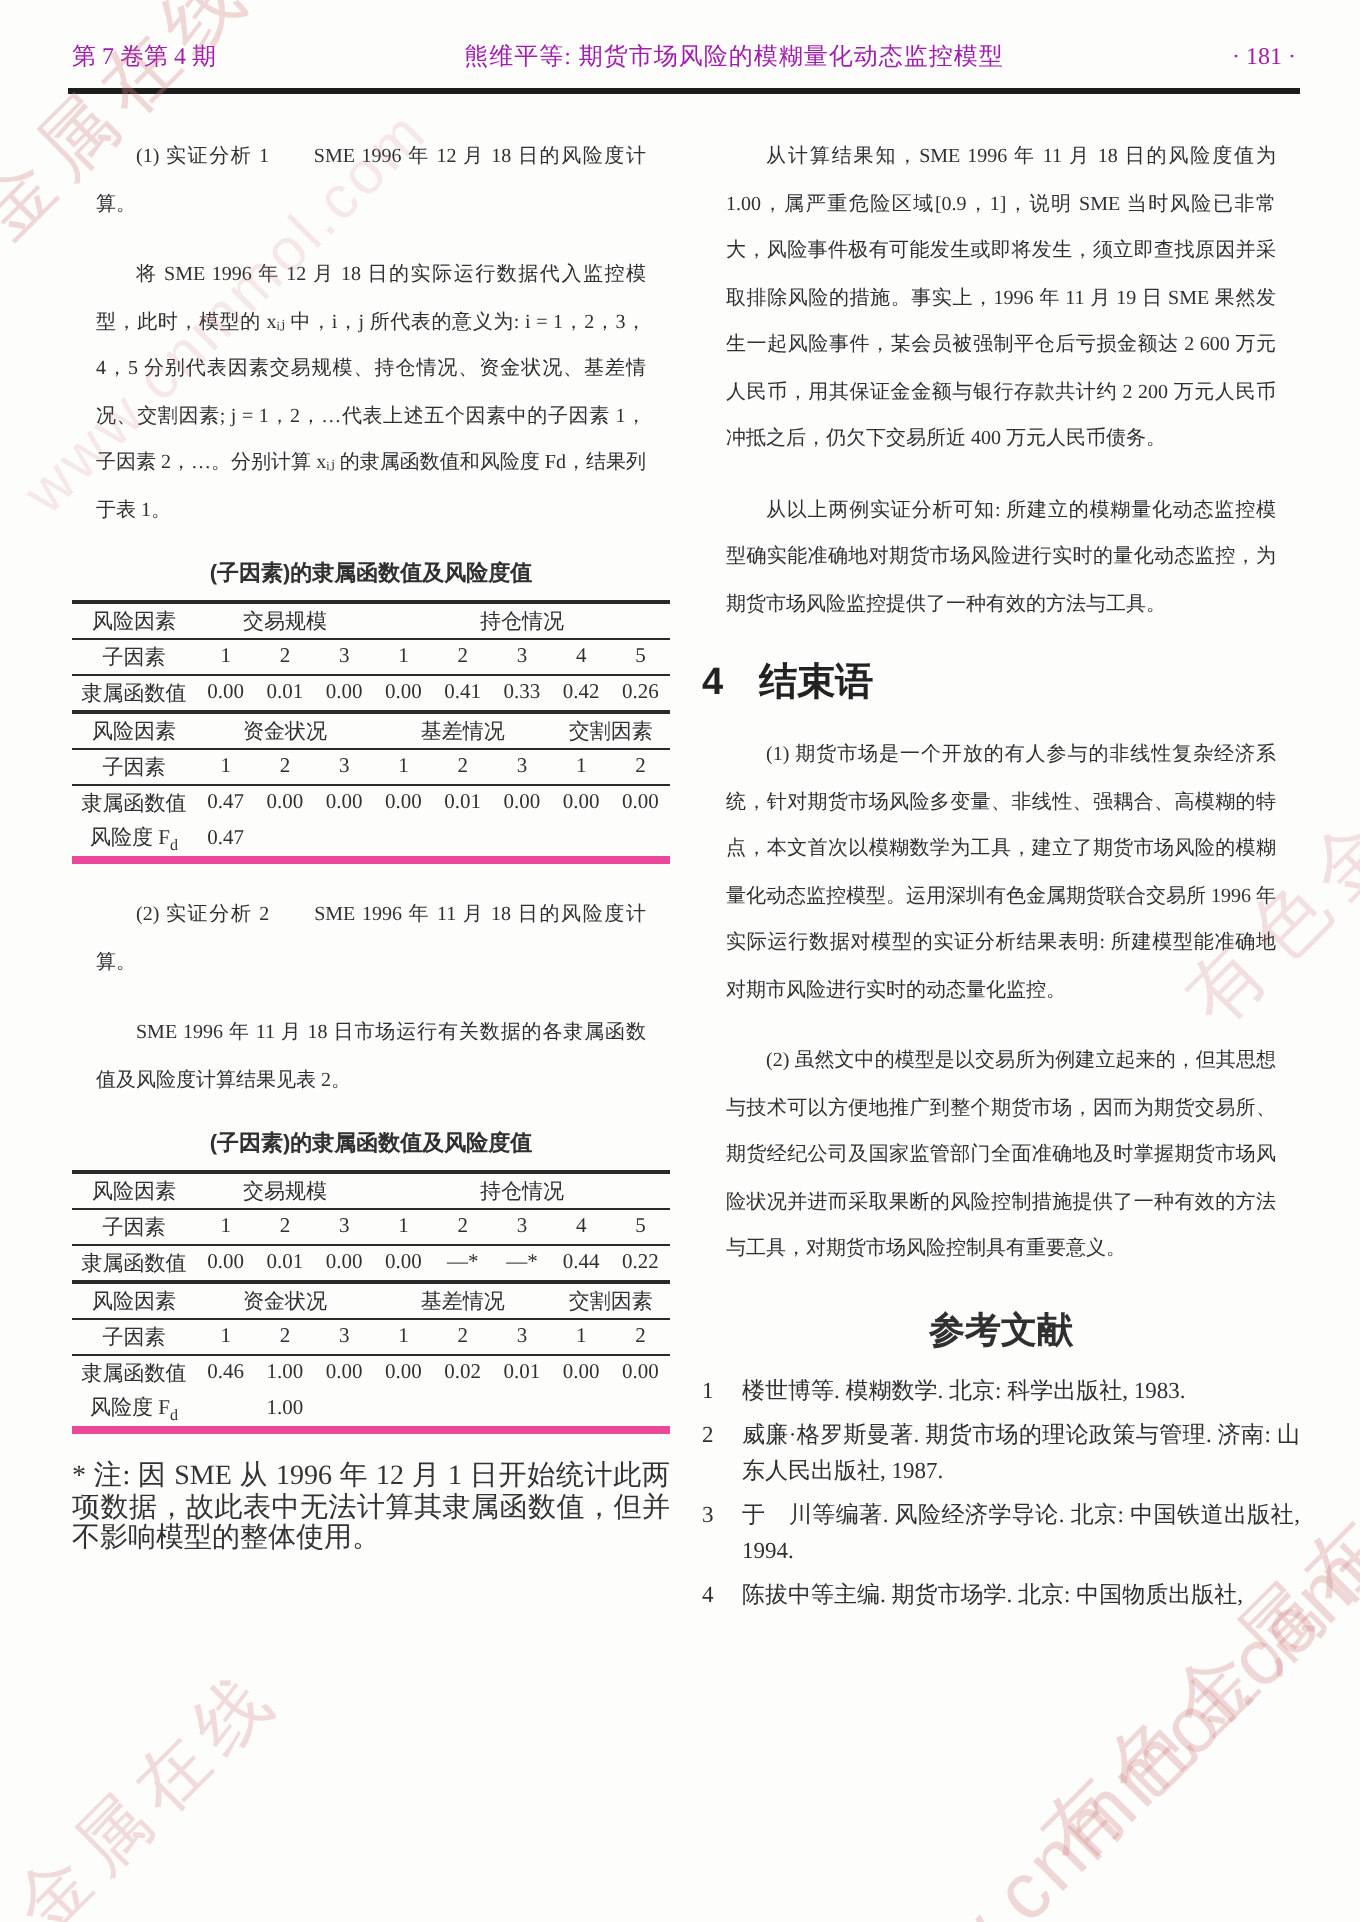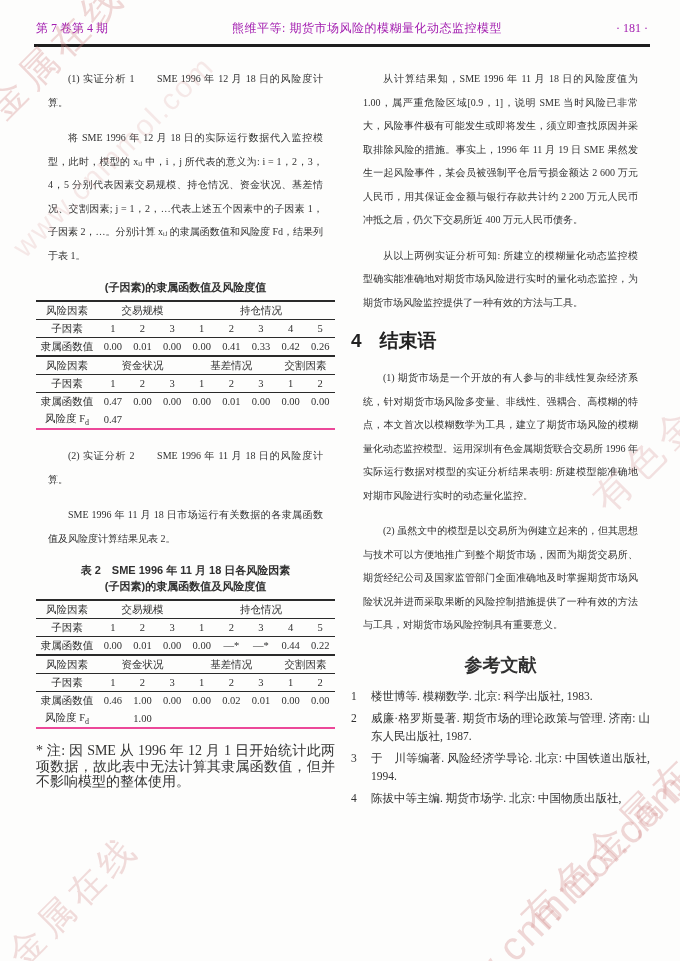--- a/index.html
+++ b/index.html
@@ -9,21 +9,21 @@
   .hdr .issue{width:120px;text-align:left;}
   .hdr .rtitle{flex:1;text-align:center;letter-spacing:.5px;}
   .hdr .pgno{width:70px;text-align:right;}
   .hrule{position:absolute;top:44px;left:34px;width:616px;height:3px;background:#1e1e1e;}
   .cols{position:absolute;top:55px;left:36px;width:614px;display:flex;gap:16px;z-index:1;}
   .col{width:299px;height:902px;overflow:hidden;}
   p.para{margin:12px;font-size:10px;line-height:23.5px;text-align:justify;text-indent:2em;}
   .tcap{text-align:center;font-weight:bold;font-size:11px;line-height:16px;margin:7px 0 5px;
         font-family:"Liberation Sans","DejaVu Sans",sans-serif;}
   table.dtable{width:100%;border-collapse:collapse;table-layout:fixed;font-size:10.5px;
-               border-top:2px solid #2a2a2a;border-bottom:2px solid #ec4899;margin-bottom:14px;}
+               border-top:2px solid #2a2a2a;border-bottom:4px solid #ec4899;margin-bottom:14px;}
   table.dtable td{text-align:center;padding:1.5px 0;white-space:nowrap;overflow:hidden;}
   td.lab{text-align:left;padding-left:1px;}
   tr.r-grp td{border-bottom:1px solid #2a2a2a;}
   tr.r-sub td{border-bottom:1px solid #2a2a2a;}
   tr.r-val td{border-bottom:2px solid #2a2a2a;}
   sub{font-size:8px;}
   .note{margin:4px 0 0;font-size:14px;line-height:15.5px;text-align:justify;color:#333;}
   .sec{display:flex;gap:18px;align-items:baseline;margin:14px 0 10px;font-size:19px;font-weight:bold;
        font-family:"Liberation Sans","DejaVu Sans",sans-serif;color:#222;}
   .refhead{text-align:center;font-size:18px;font-weight:bold;margin:16px 0 10px;
@@ -137,21 +137,20 @@
           <td>0.47</td>
           <td colspan="7"></td>
         </tr>
       </tbody>
         </table>
 
       <p class="para">(2) 实证分析 2　　SME 1996 年 11 月 18 日的风险度计算。</p>
       <p class="para">SME 1996 年 11 月 18 日市场运行有关数据的各隶属函数值及风险度计算结果见表 2。</p>
 
       <div class="tcap">
-        <div>表 2　SME 1996 年 11 月 18 日各风险因素</div>
         <div>(子因素)的隶属函数值及风险度值</div>
       </div>
 
       <table class="dtable">
         <colgroup>
             <col style="width:62px">
             <col>
             <col>
             <col>
             <col>

